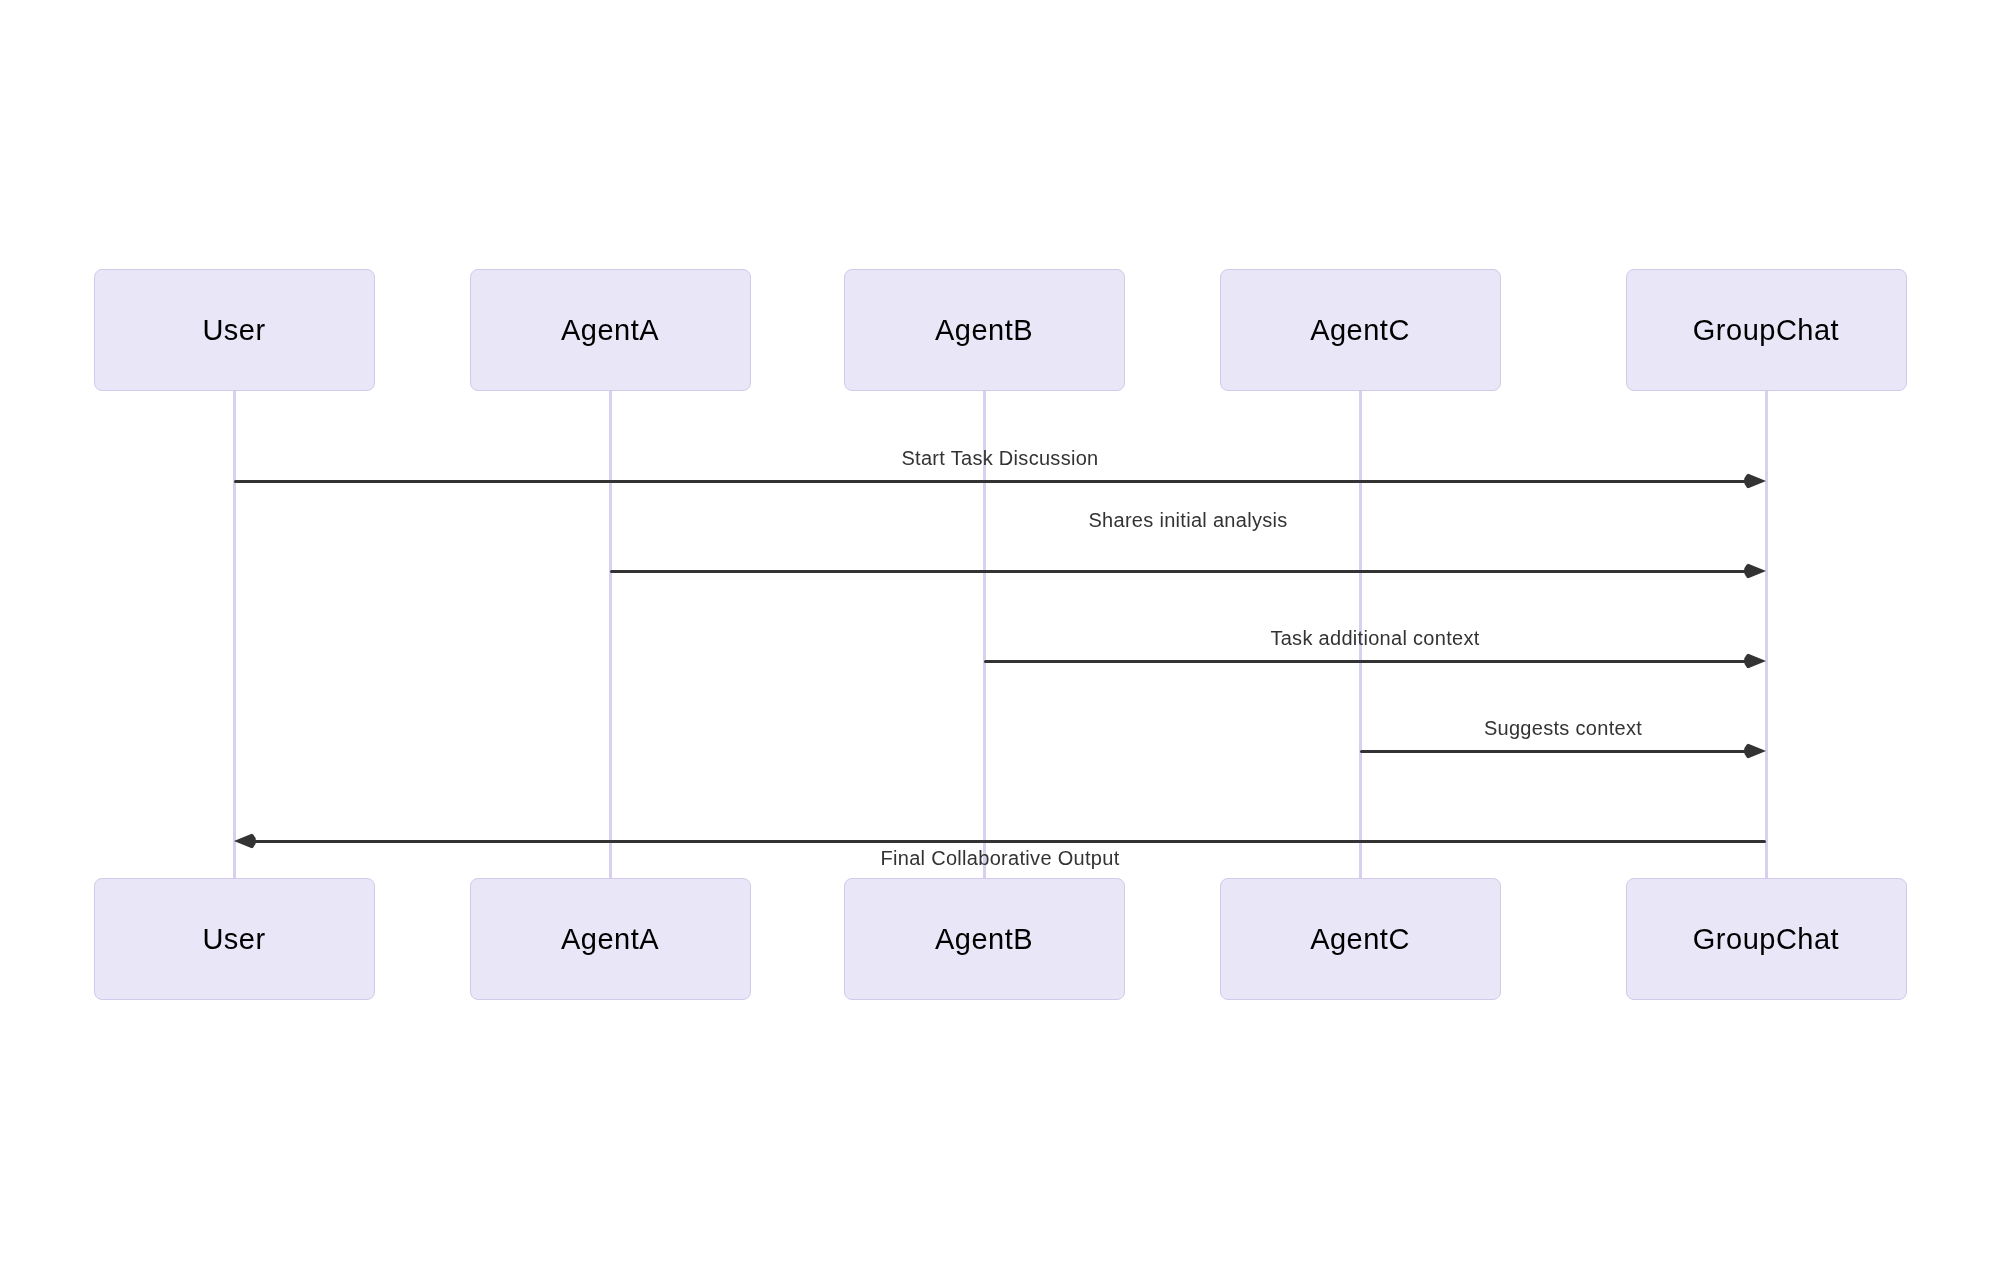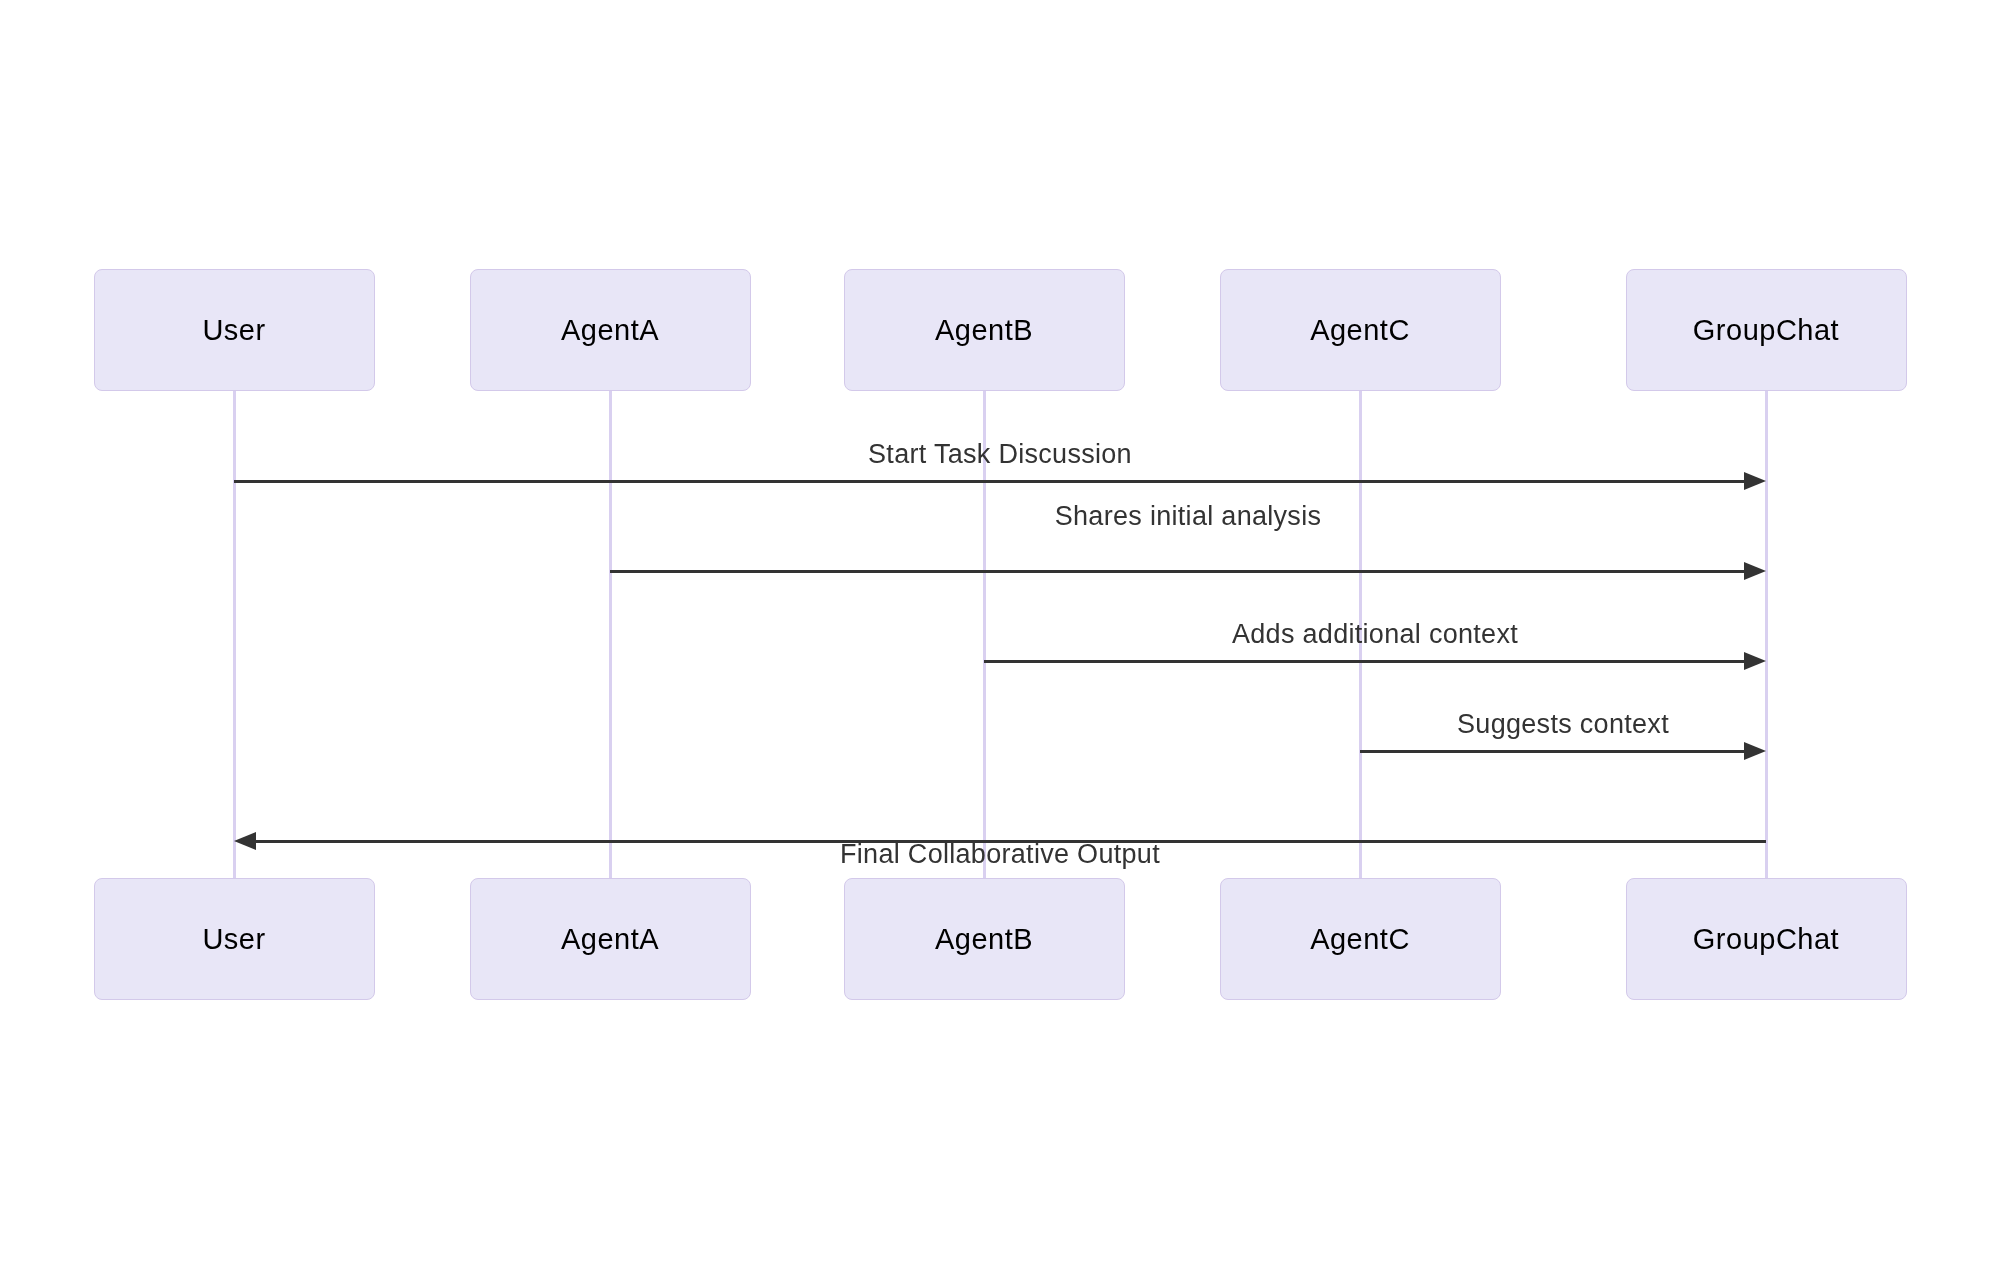--- a/index.html
+++ b/index.html
@@ -4,21 +4,21 @@
 <style>
   :root {
     --bg: #ffffff;
     --actor-fill: #e8e6f7;
     --actor-border: #d3c9ea;
     --lifeline: #d9d0f0;
     --arrow: #333333;
     --msg-text: #333333;
     --actor-text: #000000;
   }
-  * { margin: 0; padding: 0; box-sizing: border-box; }
+  * { margin: 0; padding: 0; box-sizing: border-box; border-radius: 15px; }
   html, body { background: var(--bg); }
   .canvas {
     position: relative;
     width: 2000px;
     height: 1272px;
     background: var(--bg);
     overflow: hidden;
     font-family: "Liberation Sans", "DejaVu Sans", sans-serif;
   }
   .actor-box {
@@ -58,21 +58,21 @@
   .msg-head-left {
     position: absolute;
     width: 0; height: 0;
     border-top: 9px solid transparent;
     border-bottom: 9px solid transparent;
     border-right: 22px solid var(--arrow);
   }
   .msg-label {
     position: absolute;
     transform: translate(-50%, -100%);
-    font-size: 27px;
+    font-size: 20px;
     color: var(--msg-text);
     white-space: nowrap;
     letter-spacing: 0.3px;
   }
 </style>
 </head>
 <body>
 
 <div class="canvas" id="canvas">
     <div class="lifeline" style="left: 232.5px; top: 390px; height: 489px;"></div>
@@ -111,20 +111,20 @@
       <span class="actor-label">GroupChat</span>
     </div>
     <div class="msg-line" style="left: 234px; top: 480px; width: 1514px;"></div>
     <div class="msg-head-right" style="left: 1744px; top: 472px;"></div>
     <div class="msg-label" style="left: 1000px; top: 470px;">Start Task Discussion</div>
     <div class="msg-line" style="left: 610px; top: 570px; width: 1138px;"></div>
     <div class="msg-head-right" style="left: 1744px; top: 562px;"></div>
     <div class="msg-label" style="left: 1188px; top: 532px;">Shares initial analysis</div>
     <div class="msg-line" style="left: 984px; top: 660px; width: 764px;"></div>
     <div class="msg-head-right" style="left: 1744px; top: 652px;"></div>
-    <div class="msg-label" style="left: 1375px; top: 650px;">Adds additional context</div>
+    <div class="msg-label" style="left: 1375px; top: 650px;">Task additional context</div>
     <div class="msg-line" style="left: 1360px; top: 750px; width: 388px;"></div>
     <div class="msg-head-right" style="left: 1744px; top: 742px;"></div>
     <div class="msg-label" style="left: 1563px; top: 740px;">Suggests context</div>
     <div class="msg-head-left" style="left: 234px; top: 832px;"></div>
     <div class="msg-line" style="left: 252px; top: 840px; width: 1514px;"></div>
     <div class="msg-label" style="left: 1000px; top: 830px; margin-top: 40px;">Final Collaborative Output</div>
   </div>
 
 </body></html>

